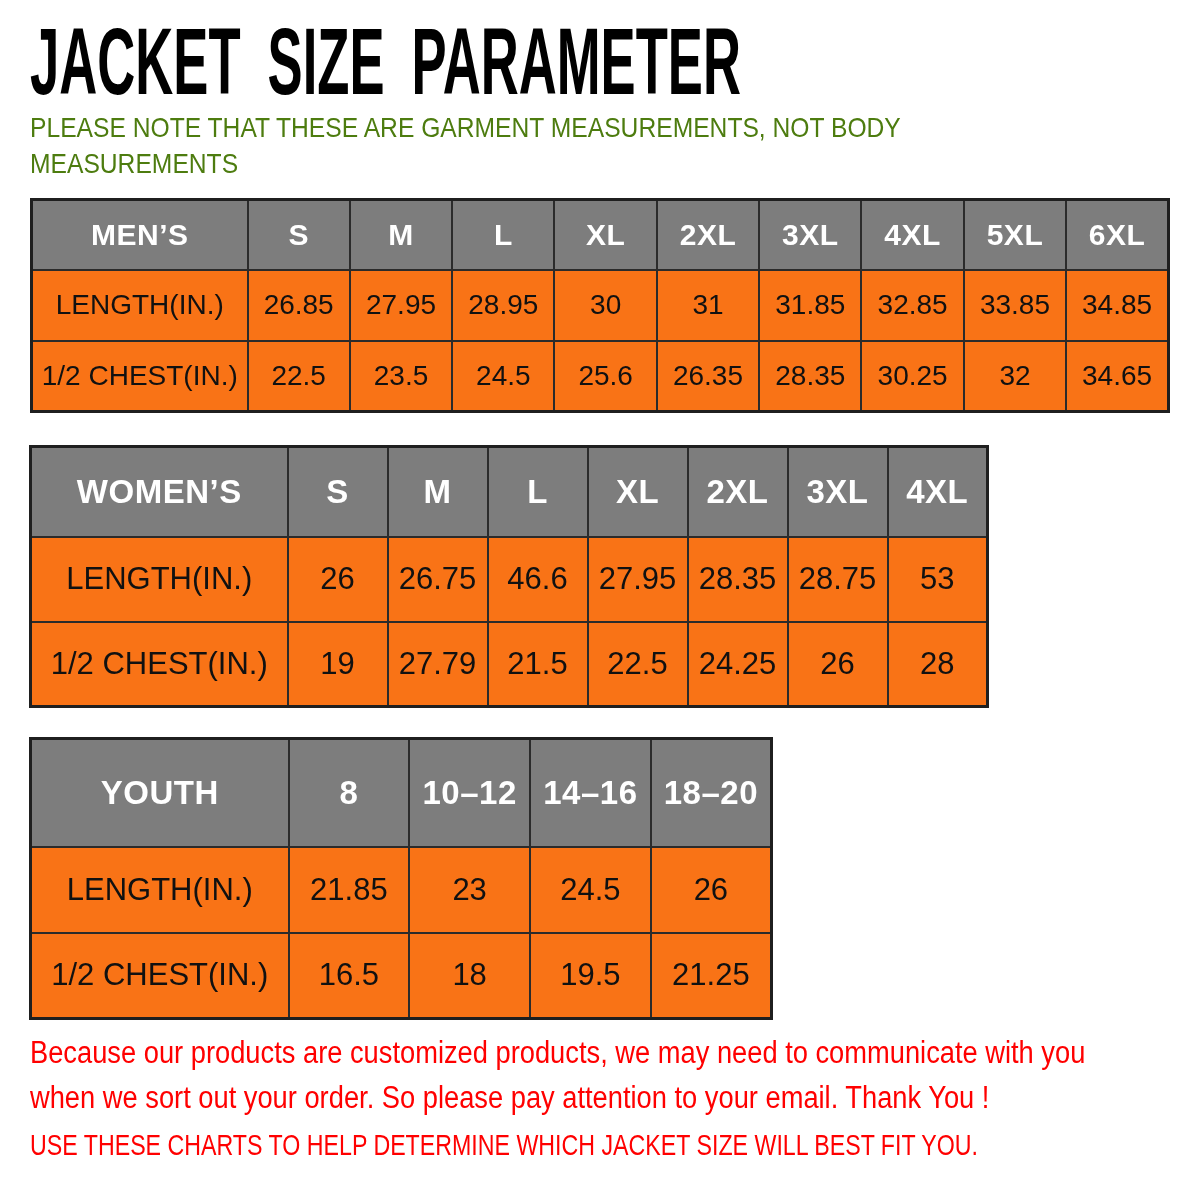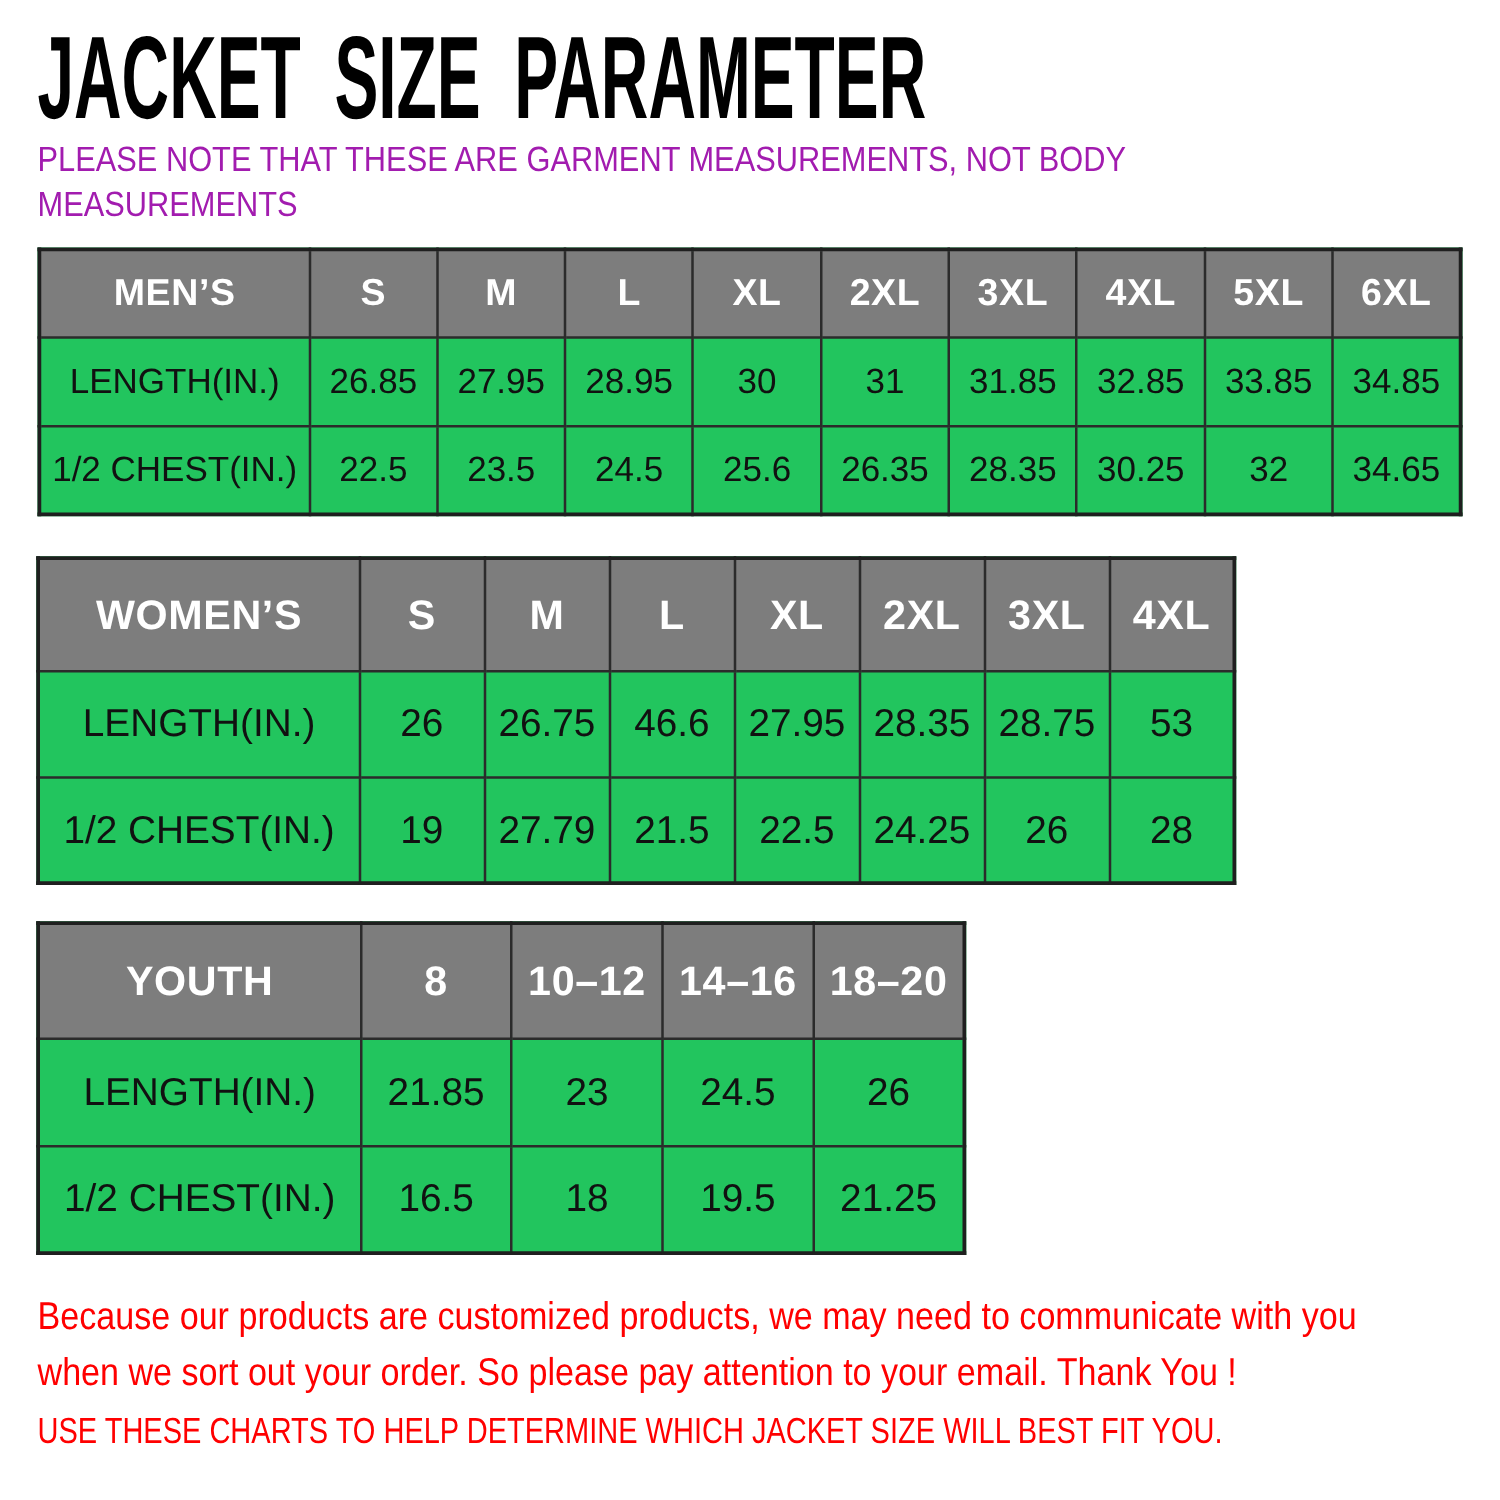--- a/index.html
+++ b/index.html
@@ -20,35 +20,35 @@
     color: #000000;
     line-height: 0.9;
     white-space: nowrap;
     letter-spacing: 0px;
     word-spacing: 22px;
     transform: scaleX(0.56);
     transform-origin: left top;
   }
 
   
-  #garment-note { left: 30px; top: 110px; color: #a21caf; }
+  #garment-note { left: 30px; top: 110px; color: #4d7c0f; }
   .note-line {
     font-size: 28px;
     line-height: 36px;
     white-space: nowrap;
     transform: scaleX(0.88);
     transform-origin: left top;
   }
 
   
   table.size-table {
     position: absolute;
     border-collapse: collapse;
     table-layout: fixed;
-    background: #22c55e;
+    background: #f97316;
     border: 3px solid #1f1f1f;
   }
   .size-table th, .size-table td {
     border: 2px solid #2b2b2b;
     text-align: center;
     vertical-align: middle;
     padding: 0;
     color: #111111;
     font-weight: normal;
   }
@@ -70,21 +70,21 @@
   
   .t-womens { left: 29px; top: 445px; width: 960px; }
   .t-womens thead tr { height: 90px; }
   .t-womens tbody tr { height: 85px; }
   .t-womens .first-col { width: 257px; }
   .t-womens th { font-size: 33px; }
   .t-womens td { font-size: 31px; }
 
   
   .t-youth { left: 29px; top: 737px; width: 744px; }
-  .t-youth thead tr { height: 92px; }
+  .t-youth thead tr { height: 108px; }
   .t-youth tbody tr { height: 86px; }
   .t-youth .first-col { width: 258px; }
   .t-youth th { font-size: 33px; }
   .t-youth td { font-size: 31px; }
 
   
   #customization-notice { left: 30px; top: 1030px; color: #ff0000; }
   .footer-line {
     font-size: 31px;
     line-height: 45px;

